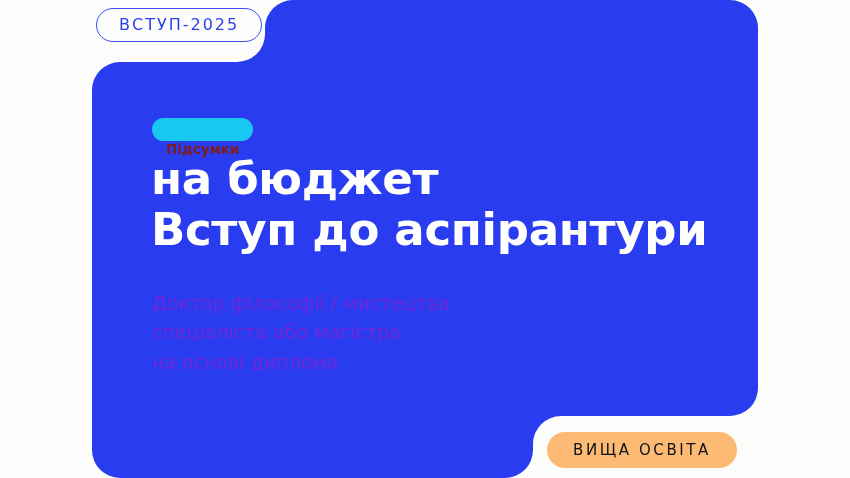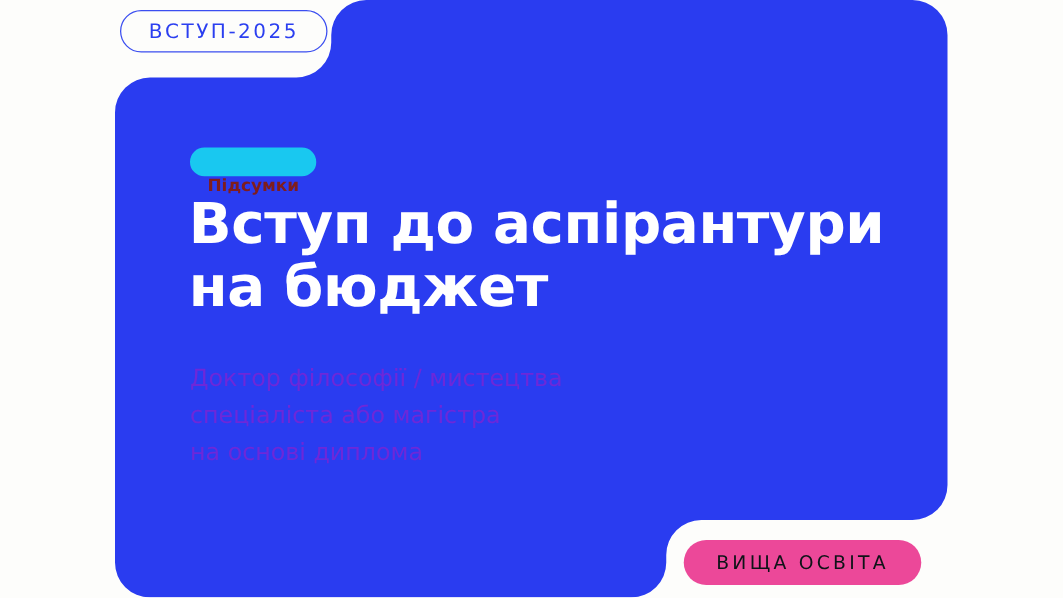--- a/index.html
+++ b/index.html
@@ -110,21 +110,21 @@
     position: absolute;
     left: 547px;
     top: 432px;
     height: 36px;
     box-sizing: border-box;
     display: flex;
     align-items: center;
     justify-content: center;
     padding: 12px 26px;
     border-radius: 18px;
-    background: #ec4899;
+    background: #fdba74;
   }
   .pill-cyan .label {
     color: #0d1317;
     font-size: 15px;
     font-weight: 500;
     letter-spacing: 2.6px;
     line-height: 1;
     white-space: nowrap;
   }
 </style>
@@ -158,22 +158,22 @@
 
   <div class="pill-outline">
     <span class="label">ВСТУП-2025</span>
   </div>
 
   <div class="badge-cyan">
     <span class="label">Підсумки</span>
   </div>
 
   <div class="headline">
+    <span class="line">на бюджет</span>
     <span class="line">Вступ до аспірантури</span>
-    <span class="line">на бюджет</span>
   </div>
 
   <div class="subtitle">
     <span class="line">Доктор філософії / мистецтва</span>
     <span class="line">спеціаліста або магістра</span>
     <span class="line">на основі диплома</span>
   </div>
 
   <div class="pill-cyan">
     <span class="label">ВИЩА ОСВІТА</span>

